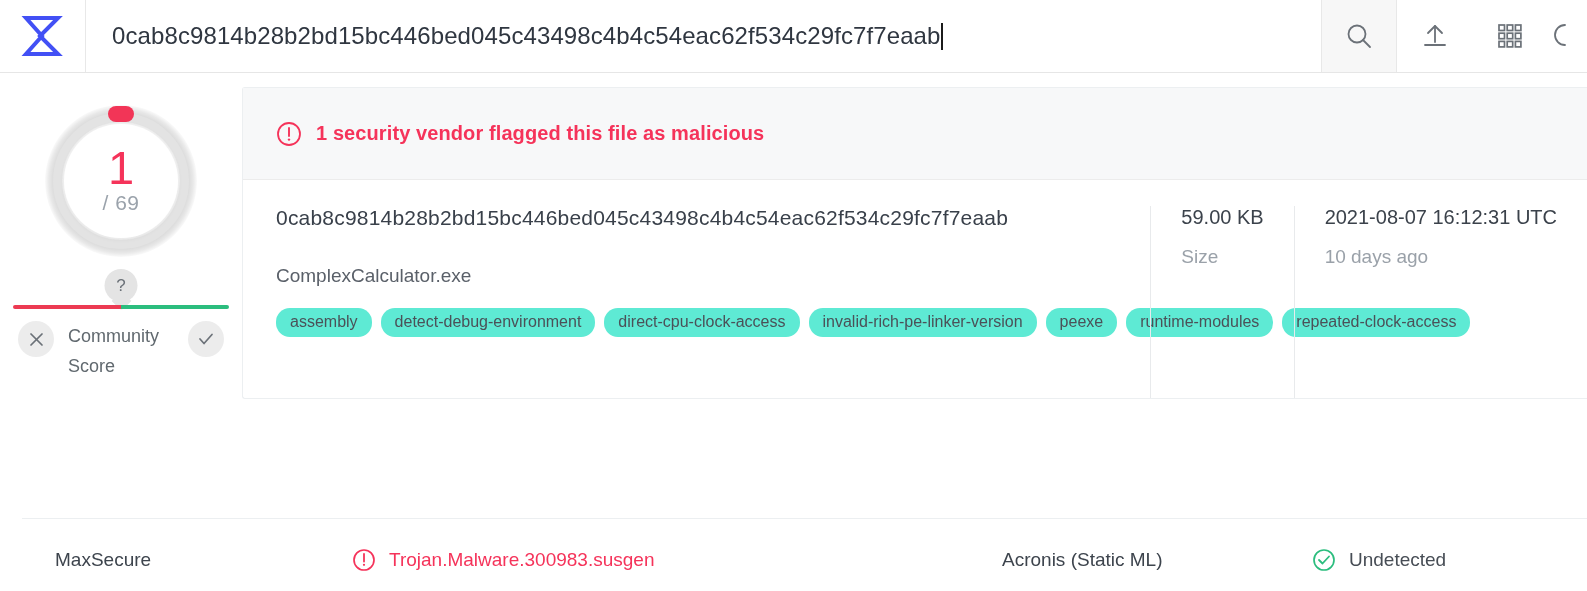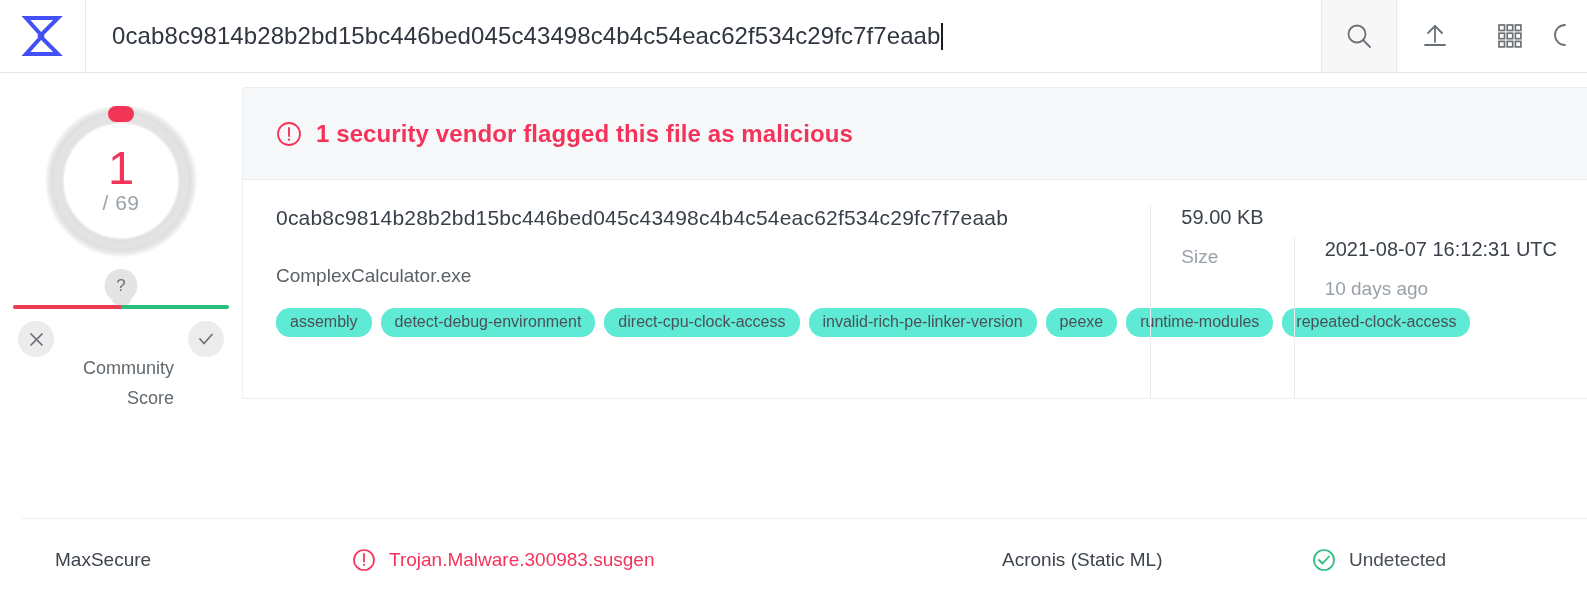--- a/index.html
+++ b/index.html
@@ -137,41 +137,41 @@
     display: flex; align-items: flex-start; justify-content: center;
     gap: 14px;
   }
   .round-btn {
     width: 36px; height: 36px; border-radius: 50%;
     background: #ececec;
     display: flex; align-items: center; justify-content: center;
     flex: 0 0 36px;
   }
   .score-label {
-    font-size: 18px; color: #61696f; text-align: right;
-    line-height: 30px; width: 106px; margin-top: 32px;
+    font-size: 18px; color: #61696f; text-align: left;
+    line-height: 30px; width: 106px;
   }
 
   
   .card {
     position: absolute; left: 242px; top: 14px;
     width: 1345px; height: 312px;
     background: #ffffff;
     border: 1px solid #eceff1;
     border-right: none;
     border-radius: 3px 0 0 3px;
   }
   .alert {
     height: 92px; background: #f7f8f9;
     display: flex; align-items: center;
     padding-left: 33px;
     border-bottom: 1px solid #ececec;
   }
   .alert-txt {
-    font-size: 24px; color: #f5335a; font-weight: bold;
+    font-size: 20px; color: #f5335a; font-weight: bold;
     margin-left: 14px; letter-spacing: .1px;
   }
 
   .card-body { display: flex; padding: 26px 0 0 0; height: 218px; }
   .file-left { flex: 1 1 auto; padding-left: 33px; min-width: 0; }
   .file-hash {
     font-size: 21px; color: #39404a; letter-spacing: .2px;
     white-space: nowrap;
   }
   .file-name {
@@ -185,21 +185,21 @@
   }
 
   .meta {
     display: flex; flex: 0 0 auto; padding-right: 0;
   }
   .meta-cell {
     border-left: 1px solid #e8eaec;
     padding: 0 30px;
     min-width: 140px;
   }
-  .meta-cell.wide { min-width: 278px; margin-top: 32px; }
+  .meta-cell.wide { min-width: 278px; }
   .meta-val { font-size: 20px; color: #3b424b; white-space: nowrap; }
   .meta-sub { font-size: 19px; color: #9aa1a9; margin-top: 17px; white-space: nowrap; }
 
   
   .tabbar {
     position: absolute; left: 22px; top: 358px;
     width: 1565px; height: 87px;
     background: #f7f7f7;
     display: flex; align-items: flex-start;
   }

